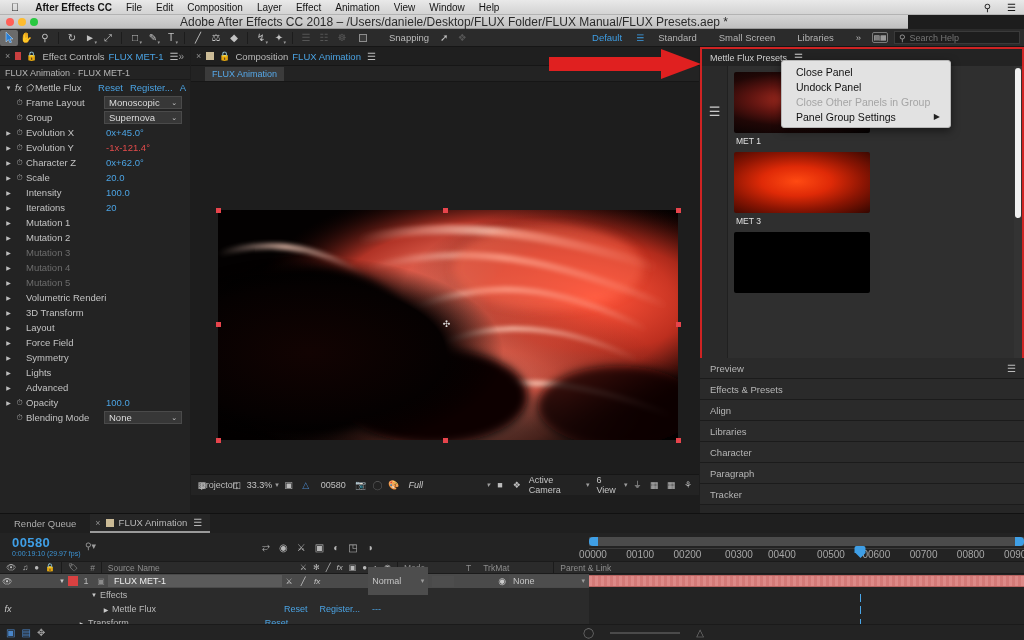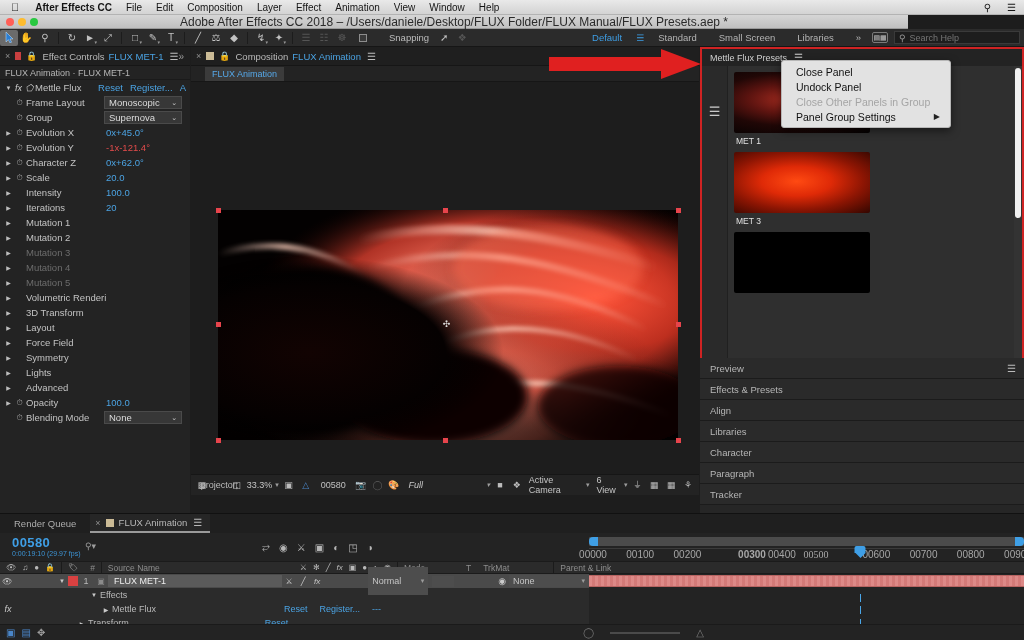--- a/index.html
+++ b/index.html
@@ -696,23 +696,23 @@
 
       <div class="tl-ruler">
         <div class="tl-wsbar">
           <span class="endL"></span>
           <span class="endR"></span>
         </div>
         <div class="tl-ticks" id="tl-ticks">
             <span class="tick" style="left: 4px;">00000</span>
             <span class="tick" style="left: 51.2222px;">00100</span>
             <span class="tick" style="left: 98.4444px;">00200</span>
-            <span class="tick" style="left: 163px; font-weight: bold;">00300</span>
+            <span class="tick" style="left: 150px;">00300</span>
             <span class="tick" style="left: 192.889px;">00400</span>
-            <span class="tick" style="left: 227px; font-family: Liberation Serif, serif;">00500</span>
+            <span class="tick" style="left: 242px;">00500</span>
             <span class="tick" style="left: 287.333px;">00600</span>
             <span class="tick" style="left: 334.556px;">00700</span>
             <span class="tick" style="left: 381.778px;">00800</span>
             <span class="tick" style="left: 429px;">00900</span>
           </div>
         <div class="cti" style="left:271px;">
           <div class="head"></div>
           <div class="pt"></div>
         </div>
       </div>

